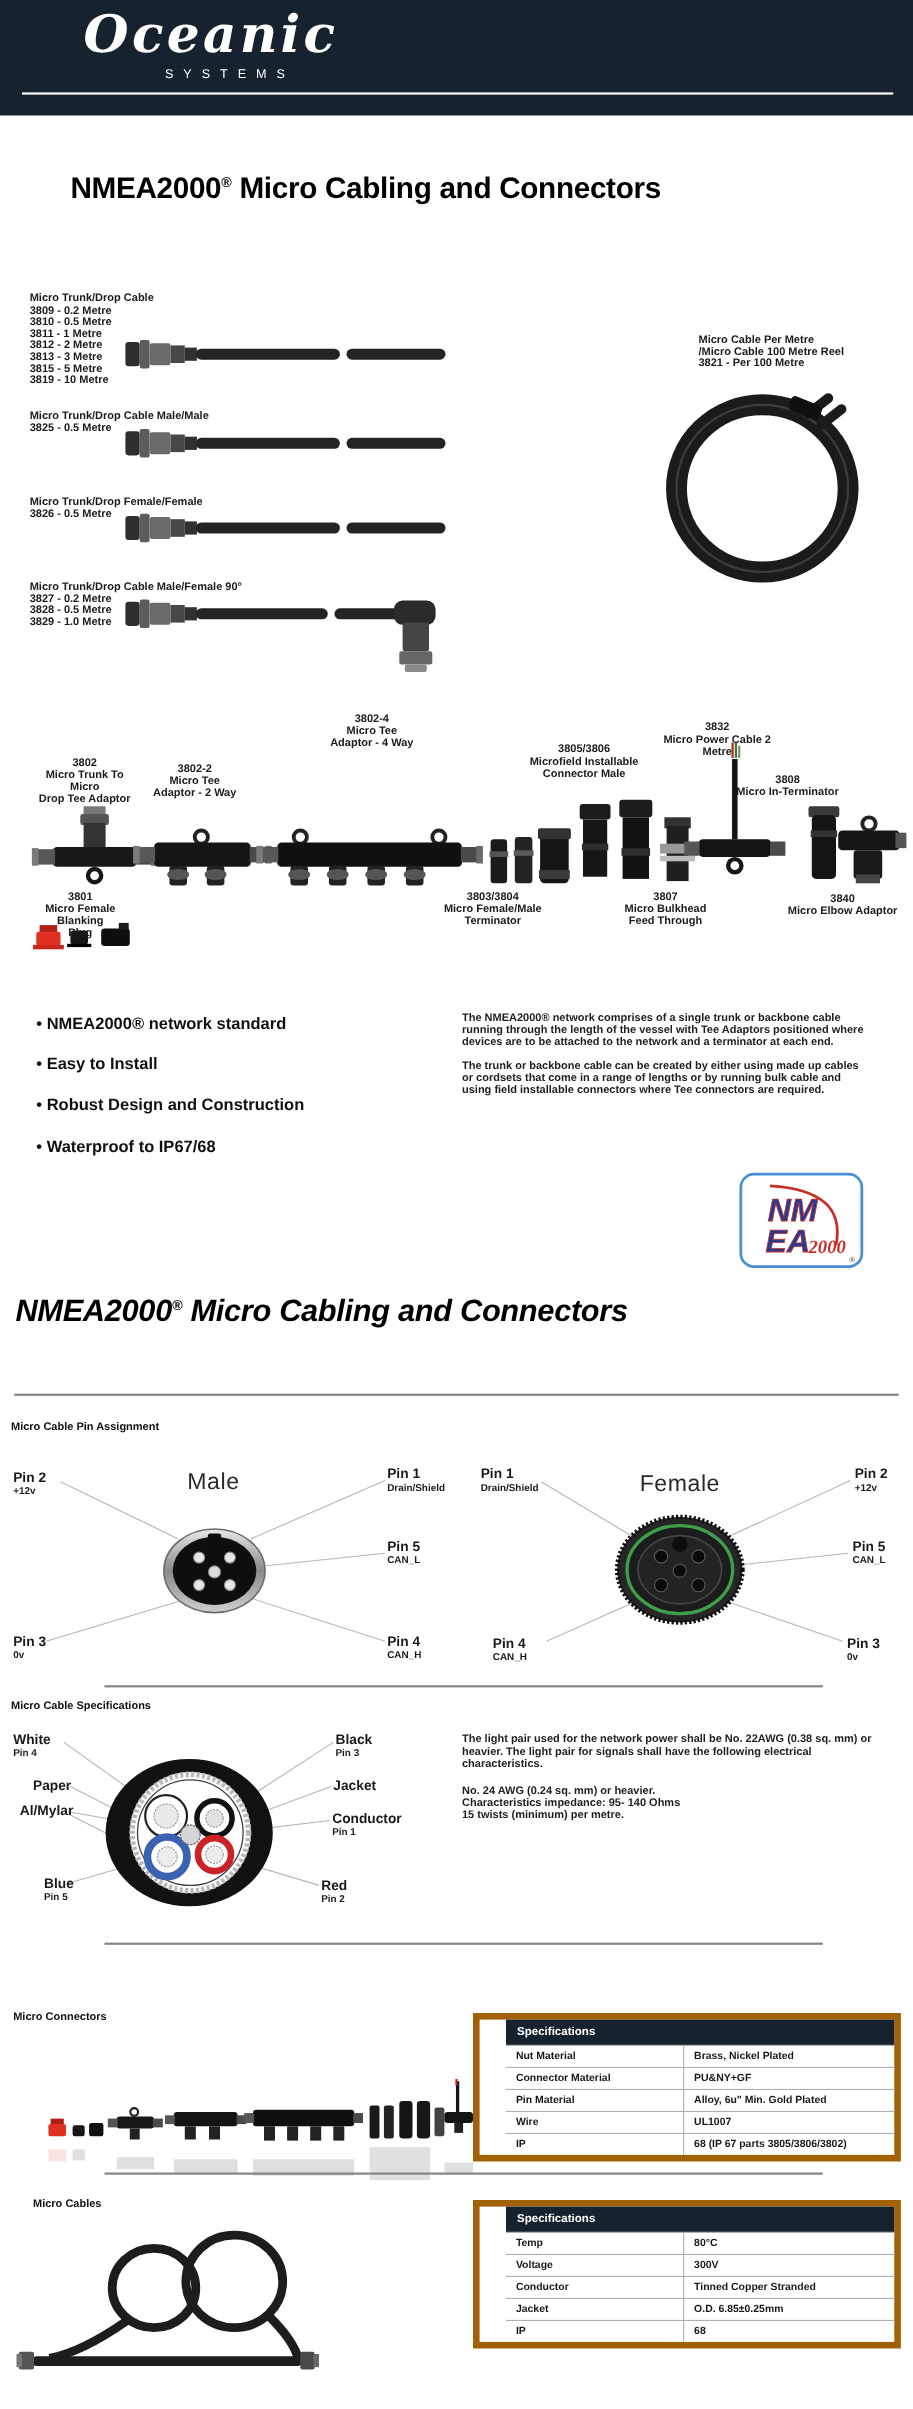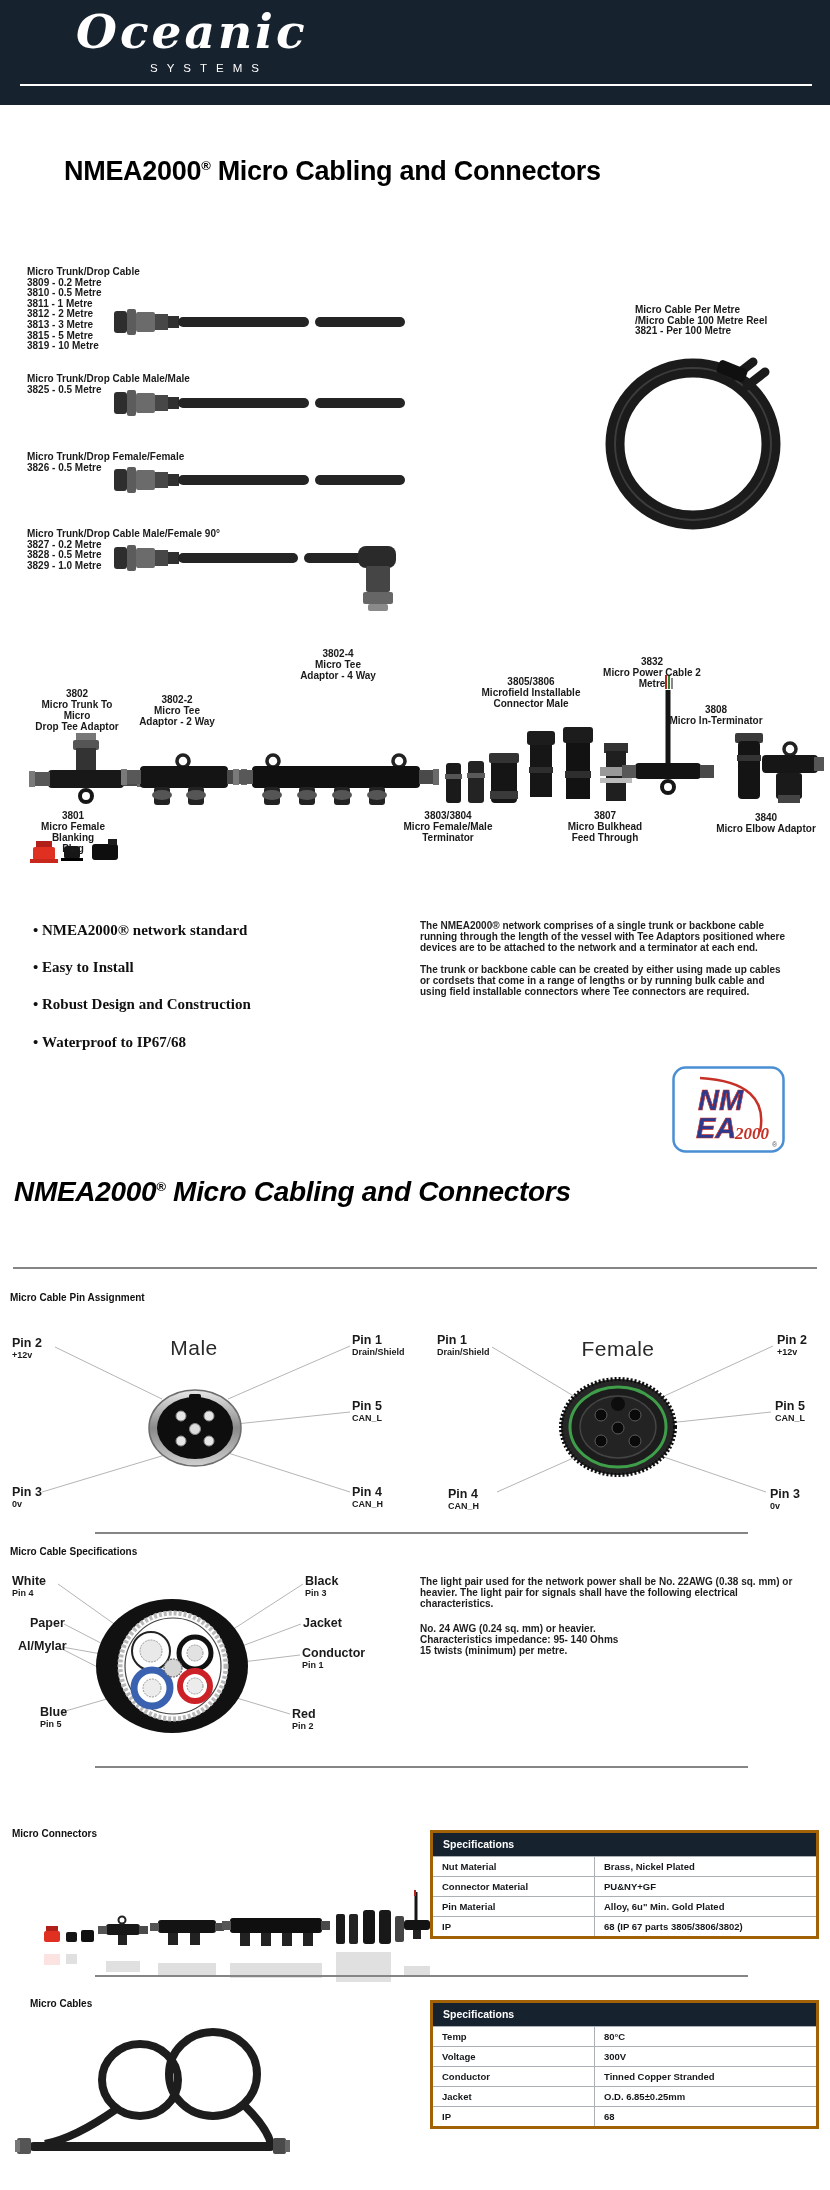--- a/index.html
+++ b/index.html
@@ -22,41 +22,41 @@
           letter-spacing:-0.3px;color:#000;white-space:nowrap;}
 
   
   .cg-name,.cg-part{font-size:10px;font-weight:700;line-height:10.6px;color:#1a1a1a;white-space:nowrap;}
   .cgroup{position:absolute;}
 
   
   .clabel{position:absolute;font-size:10px;font-weight:700;line-height:11px;text-align:center;color:#1a1a1a;}
 
   
-  .feature{position:absolute;font-size:15px;font-weight:700;color:#101010;white-space:nowrap;font-family:Liberation Serif, serif;}
+  .feature{position:absolute;font-size:15px;font-weight:700;color:#101010;white-space:nowrap;}
   .feature::before{content:"\2022\00a0";}
   .intro{position:absolute;left:420px;top:921px;width:372px;}
   .intro-p{font-size:10px;font-weight:700;line-height:10.9px;color:#1e1e1e;margin:0 0 11px 0;}
 
   
   .divider{position:absolute;height:2px;background:#858585;}
 
   
   .sec-h{position:absolute;font-size:10px;font-weight:700;color:#101010;white-space:nowrap;}
 
   
   .pin-label{position:absolute;white-space:nowrap;}
   .pin-n{font-size:12.5px;font-weight:700;line-height:13px;color:#1a1a1a;}
   .pin-s{font-size:9px;font-weight:700;line-height:10px;color:#1a1a1a;}
   .pin-title{position:absolute;font-size:21px;color:#2a2a2a;letter-spacing:.5px;text-align:center;}
 
   
 
   
-  .spec-table{position:absolute;width:389px;border:3px solid #a16207;background:#fff;box-sizing:border-box;}
+  .spec-table{position:absolute;width:389px;border:6px solid #a16207;background:#fff;box-sizing:border-box;padding-left:24px;}
   .spec-head{background:var(--navy,#16222e);color:#fff;font-size:10.5px;font-weight:700;height:23px;
              line-height:23px;padding-left:10px;}
   .spec-row{display:flex;height:19px;border-top:1px solid #aab0b6;font-size:9.5px;font-weight:700;color:#15181b;}
   .spec-row .k{width:152px;border-right:1px solid #aab0b6;padding-left:9px;line-height:19px;}
   .spec-row .v{flex:1;padding-left:9px;line-height:19px;}
 
   svg{position:absolute;overflow:visible;}
   .leader{stroke:#b5b5b5;stroke-width:1;}
 </style>
 </head>
@@ -532,20 +532,24 @@
     </div>
     <div class="spec-row">
       <div class="k">Connector Material</div>
       <div class="v">PU&amp;NY+GF</div>
     </div>
     <div class="spec-row">
       <div class="k">Pin Material</div>
       <div class="v">Alloy, 6u" Min. Gold Plated</div>
     </div>
     <div class="spec-row">
+      <div class="k">Wire</div>
+      <div class="v">UL1007</div>
+    </div>
+    <div class="spec-row">
       <div class="k">IP</div>
       <div class="v">68 (IP 67 parts 3805/3806/3802)</div>
     </div>
   </div>
 
   <div class="divider" style="left:95px;top:1975px;width:653px;"></div>
 
   <div class="sec-h" style="left:12px;top:1998px;padding-left:18px;">Micro Cables</div>
 
   <svg style="left:15px;top:2018px;" width="280" height="160">

